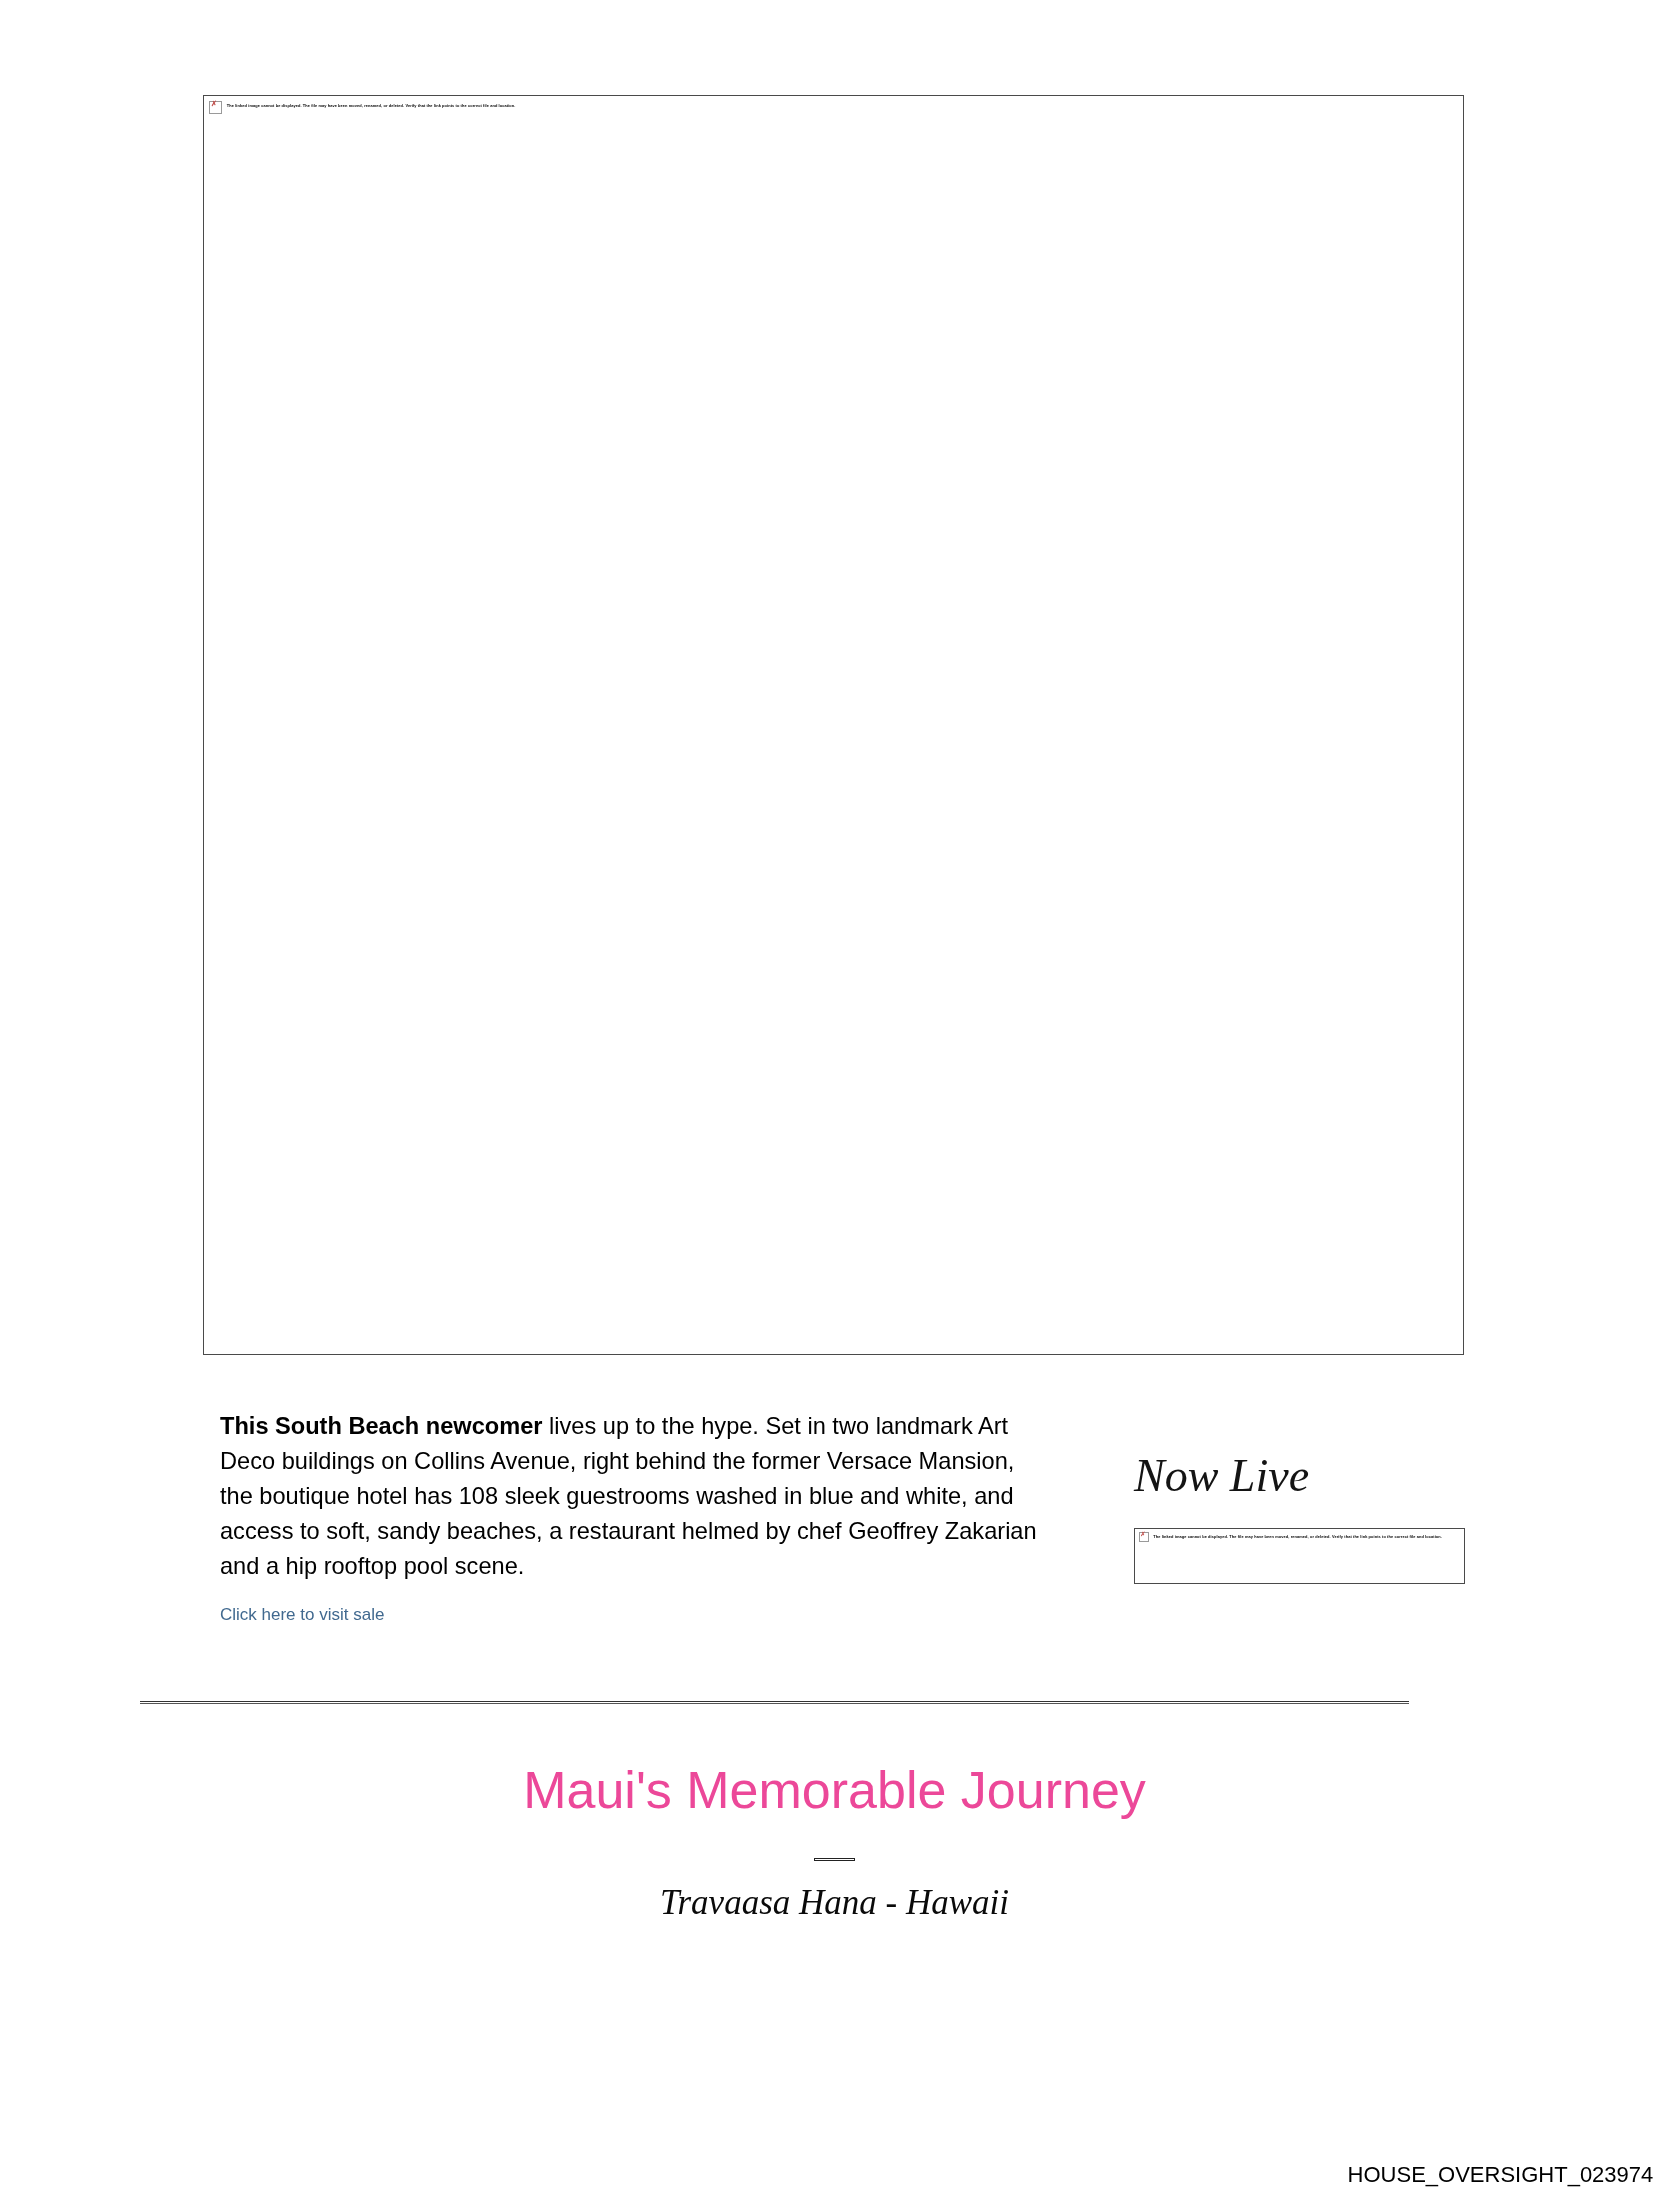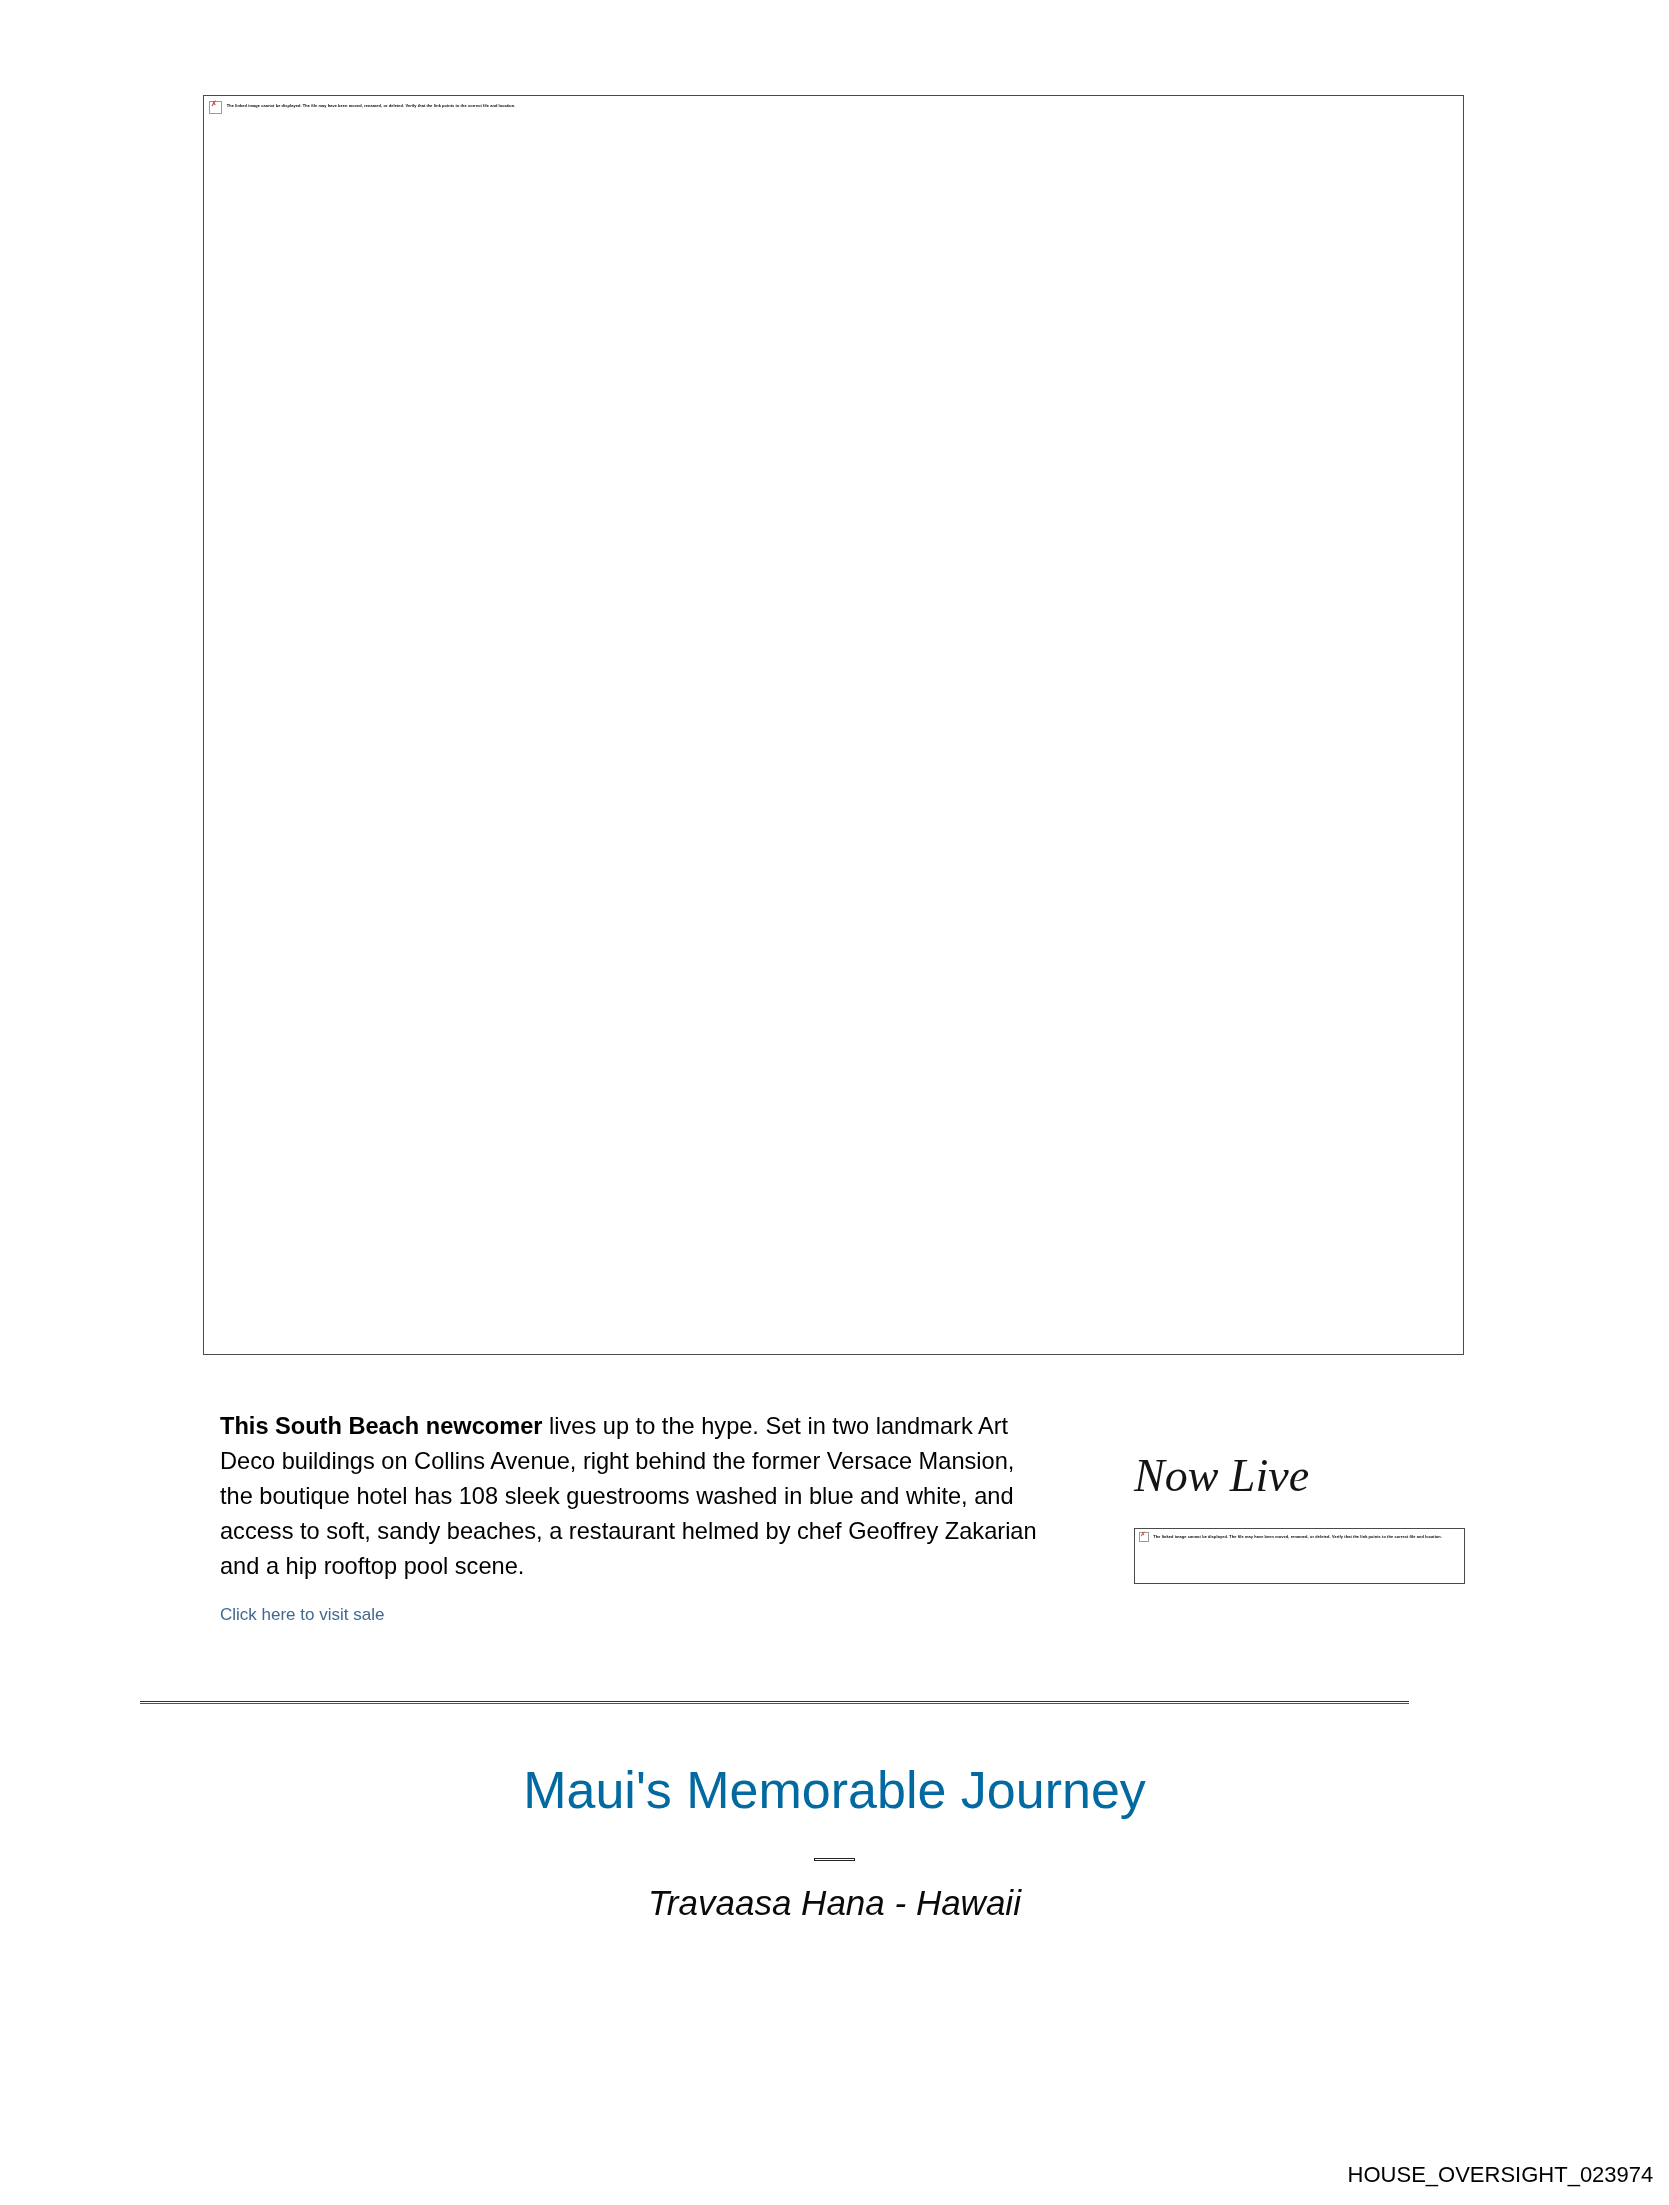--- a/index.html
+++ b/index.html
@@ -132,34 +132,34 @@
     left: 0;
     top: 1760px;
     width: 1669px;
     text-align: center;
   }
   .section-title {
     margin: 0;
     font-size: 52px;
     line-height: 60px;
     font-weight: 400;
-    color: #0369a1;
+    color: #ec4899;
     font-family: "Liberation Sans", sans-serif;
     text-align: center;
   }
   .mini-divider {
     width: 39px;
     height: 1.3px;
     border: 0.7px solid #222222;
     background: #ffffff;
     margin: 38px auto 0 auto;
   }
   .section-subtitle {
     margin-top: 22px;
-    font-family: Liberation Sans, sans-serif;
+    font-family: Liberation Serif, serif;
     font-style: italic;
     font-size: 35px;
     line-height: 39px;
     color: #0a0a0a;
   }
 
   
   .bates-number {
     position: absolute;
     right: 15.7px;

